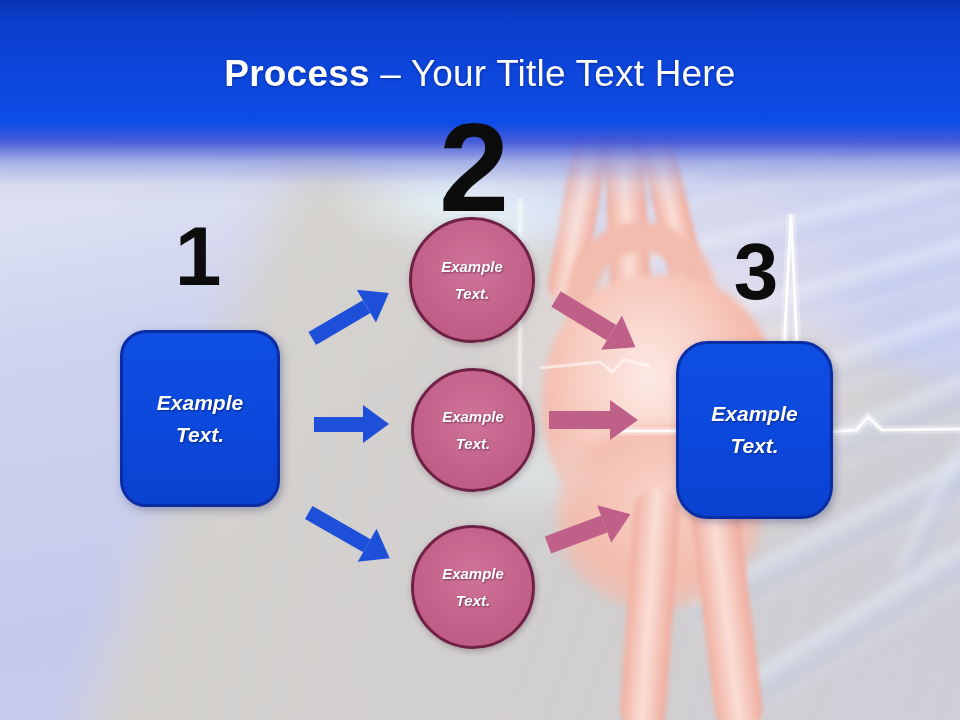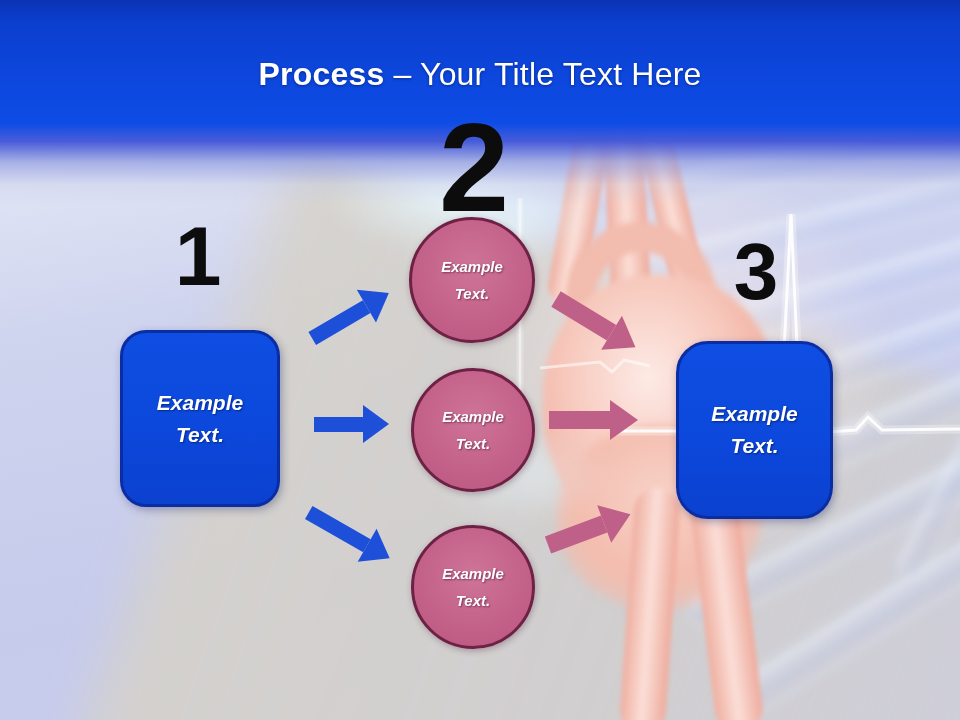--- a/index.html
+++ b/index.html
@@ -61,21 +61,21 @@
       #0b3ecd 10%,
       var(--header-blue,#0d47dd) 38%,
       #0d4ce6 60%,
       rgba(64,85,215,.95) 69%,
       rgba(141,153,223,.7) 79%,
       rgba(194,200,230,.3) 90%,
       rgba(200,205,232,0) 100%);
   }
   .slide-title{
     position:absolute;left:0;top:52px;width:960px;text-align:center;
-    color:#fff;font-size:32px;line-height:44px;letter-spacing:.2px;
+    color:#fff;font-size:37px;line-height:44px;letter-spacing:.2px;
     text-shadow:0 1px 3px rgba(0,10,60,.45);
   }
   .slide-title .em{font-weight:700;}
   .slide-title .rest{font-weight:400;}
 
   
   .step-number{
     position:absolute;transform:translateX(-50%);
     color:#0c0c0c;font-weight:700;line-height:1;
   }

